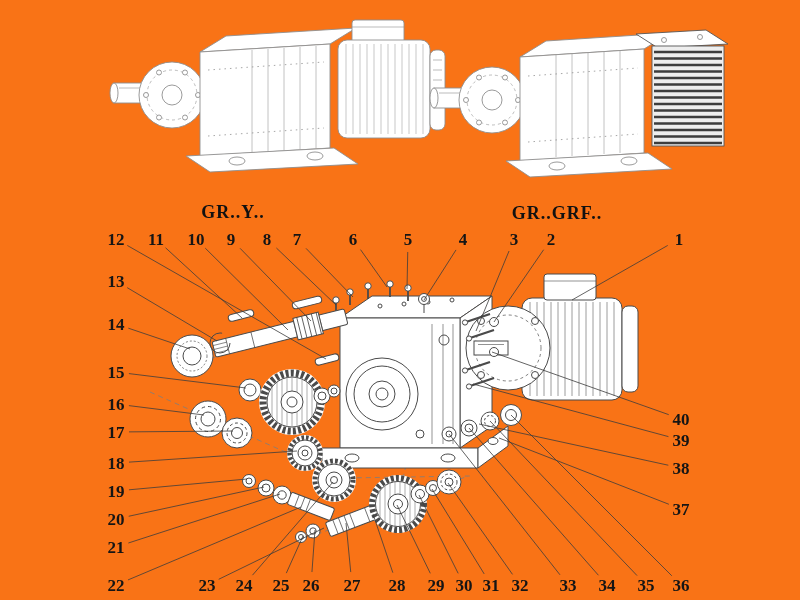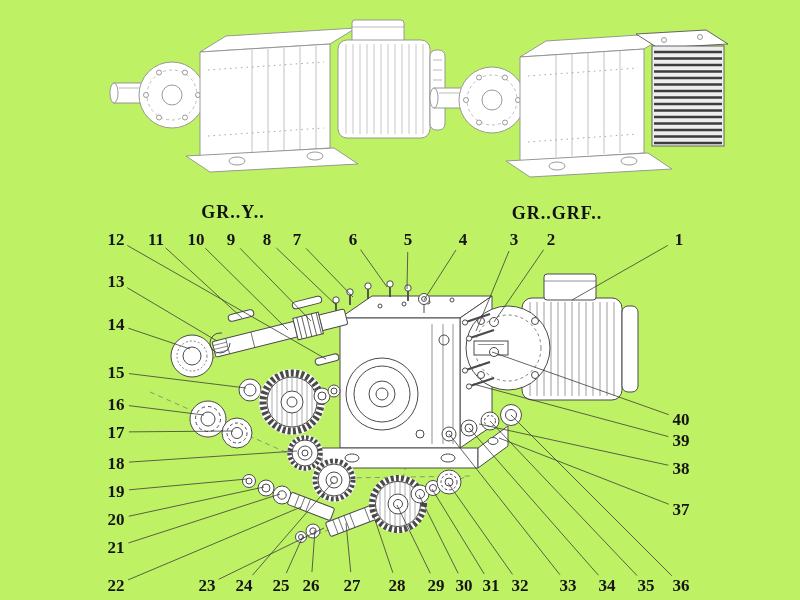--- a/index.html
+++ b/index.html
@@ -1,16 +1,16 @@
 <!DOCTYPE html>
 <html><head>
 <meta charset="utf-8">
 <style>
   html,body{margin:0;padding:0;background:#fff;}
-  .stage{position:relative;width:800px;height:600px;background:#bef264;overflow:hidden;
+  .stage{position:relative;width:800px;height:600px;background:#f97316;overflow:hidden;
          font-family:"Liberation Serif",serif;}
   svg{display:block;}
   .variant-label{font:bold 18px "Liberation Serif",serif;letter-spacing:1px;fill:#111;}
   #callouts-layer line{stroke:#3c3c3c;stroke-width:.8;}
   #callouts-layer text{font:bold 17px "Liberation Serif",serif;fill:#151515;text-anchor:middle;}
 </style>
 </head>
 <body>
 
 <div class="stage">

